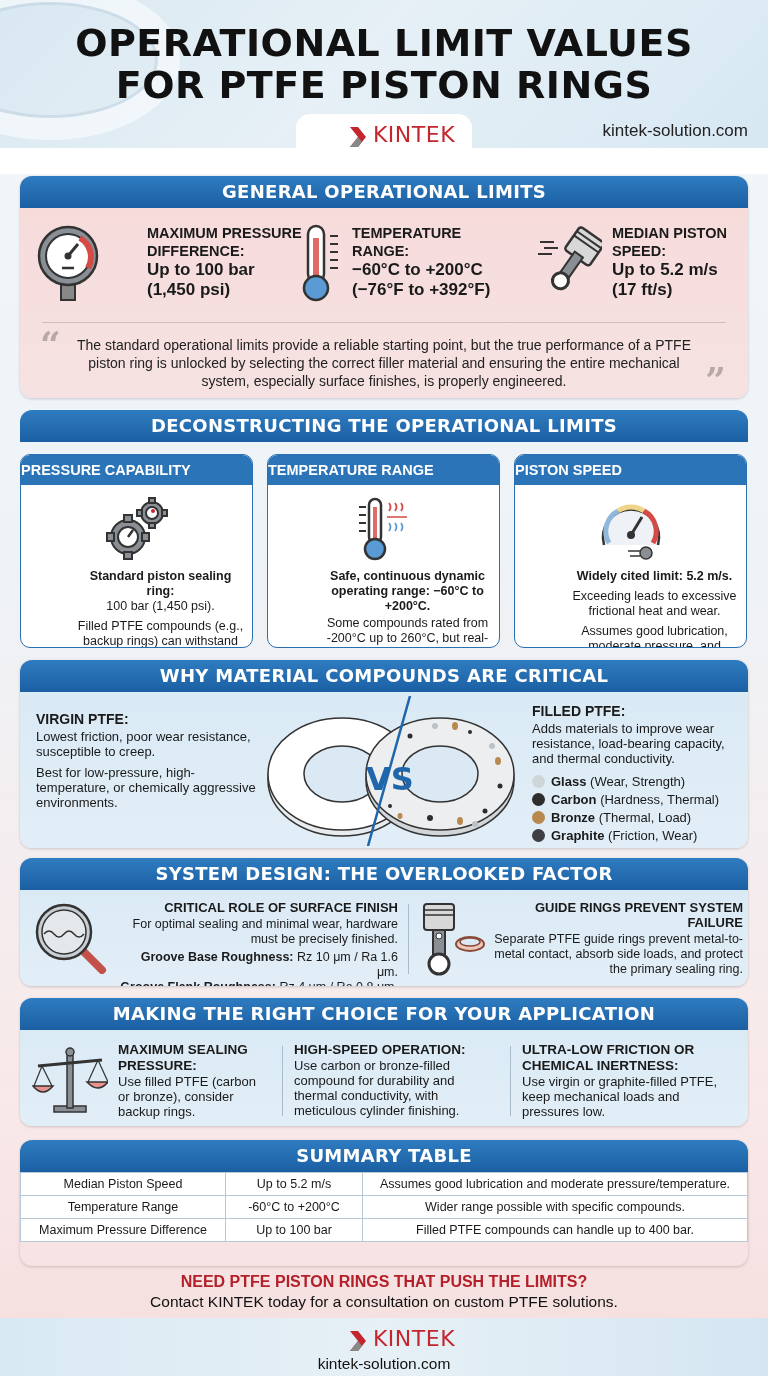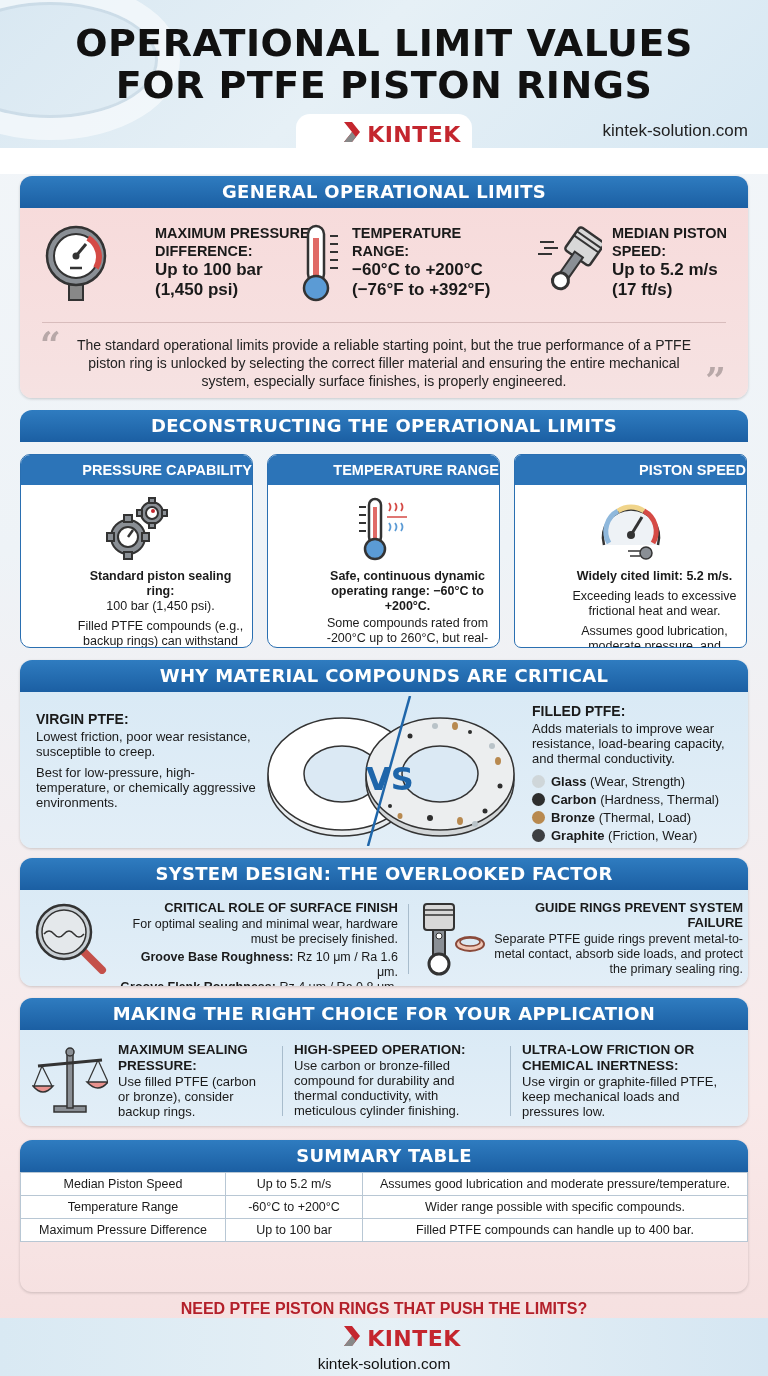--- a/index.html
+++ b/index.html
@@ -30,22 +30,22 @@
   .header .logo-tab {
     position: absolute; left: 296px; top: 114px; width: 176px; height: 40px;
     background: #fff; border-radius: 14px 14px 0 0;
   }
   .header .url {
     position: absolute; right: 20px; top: 121px; font-size: 17px; color: #222;
   }
   .white-band { position: absolute; left: 0; top: 148px; width: 768px; height: 26px; background: #fff; }
 
   .logo {
-    display: flex; align-items: flex-start; justify-content: center; gap: 0;
-    font-family: "DejaVu Sans", sans-serif; font-weight: bold; color: #c4262e;
+    display: flex; align-items: flex-end; justify-content: center; gap: 0;
+    font-family: "DejaVu Sans", sans-serif; font-weight: normal; color: #c4262e;
     font-size: 22px; letter-spacing: 0.5px; margin-left: 37px;
   }
   .logo .mark { width: 22px; height: 20px; position: relative; margin-right: 1px; }
 
   
   .section {
     position: absolute; left: 20px; width: 728px; border-radius: 12px;
     overflow: hidden; box-shadow: 0 1px 3px rgba(0,0,0,0.18);
   }
   .section .band {
@@ -67,21 +67,21 @@
     font-size: 14px; line-height: 18px; color: #222;
   }
   .qmark { position: absolute; font-family: "DejaVu Serif", serif; font-weight: bold; font-size: 36px; color: #b8a8a8; line-height: 36px; }
 
   
   .card {
     position: absolute; top: 44px; width: 233px; height: 194px;
     background: #fff; border: 1.5px solid #2a6fb1; border-radius: 10px; overflow: hidden;
   }
   .card .chead {
-    height: 30px; background: #2c74b8; color: #fff; text-align: right;
+    height: 30px; background: #2c74b8; color: #fff; text-align: left;
     font-weight: bold; font-size: 14.5px; line-height: 30px;
   }
   .card .icon { height: 78px; display: flex; align-items: center; justify-content: center; margin-top: 6px; }
   .card .ctext { text-align: center; font-size: 12.5px; line-height: 15px; padding: 0 6px; color: #1a1a1a; margin-left: 48px; }
   .card .ctext b { display: block; }
   .card .ctext p { margin-top: 5px; }
 
   
   .mat-left { position: absolute; left: 16px; top: 52px; width: 220px; font-size: 13px; line-height: 15px; }
   .mat-left h4, .mat-right h4 { font-size: 14px; font-weight: bold; margin-bottom: 2px; }
@@ -99,21 +99,21 @@
   
   .rc-col { position: absolute; top: 44px; font-size: 13px; line-height: 15px; }
   .rc-col h4 { font-size: 13.5px; font-weight: bold; line-height: 16px; }
 
   
   table { width: 100%; border-collapse: collapse; background: #fff; font-size: 12.5px; }
   th, td { border: 1px solid #b8c7d4; text-align: center; height: 23px; padding: 0 4px; }
   th { background: #e4eef7; font-weight: bold; height: 24px; }
 
   .cta { position: absolute; left: 0; right: 0; top: 1272px; text-align: center; }
-  .cta .h { color: #b3202a; font-weight: bold; font-size: 16px; line-height: 20px; margin-top: 27px; }
+  .cta .h { color: #b3202a; font-weight: bold; font-size: 16px; line-height: 20px; }
   .cta .s { font-size: 15.5px; line-height: 20px; color: #111; }
 
   .footer {
     position: absolute; left: 0; top: 1318px; width: 768px; height: 58px;
     background: linear-gradient(90deg, #d9e9f3 0%, #e6f0f6 50%, #d5e6f2 100%);
     text-align: center;
   }
   .footer .url2 { font-size: 15.5px; color: #111; margin-top: 4px; }
 </style>
 </head>
@@ -134,21 +134,21 @@
       <span style="font-size:22px">KINTEK</span>
     </div>
   </div>
   <div class="url">kintek-solution.com</div>
 </div>
 <div class="white-band"></div>
 
 <div class="section pink" style="top:176px; height:222px;">
   <div class="band">GENERAL OPERATIONAL LIMITS</div>
 
-  <div class="gl-item" style="left:24px;gap:47px;">
+  <div class="gl-item" style="left:16px;gap:47px;">
     <svg width="64" height="78" viewBox="0 0 64 78">
       <rect x="25" y="60" width="14" height="16" fill="#888" stroke="#333" stroke-width="2"></rect>
       <circle cx="32" cy="32" r="29" fill="#8a8f95" stroke="#333" stroke-width="2.5"></circle>
       <circle cx="32" cy="32" r="22" fill="#fff" stroke="#333" stroke-width="2"></circle>
       <path d="M44 14 A22 22 0 0 1 52 44" fill="none" stroke="#d54a45" stroke-width="6"></path>
       <line x1="32" y1="32" x2="42" y2="20" stroke="#333" stroke-width="3"></line>
       <circle cx="32" cy="32" r="3.5" fill="#333"></circle>
       <line x1="26" y1="44" x2="38" y2="44" stroke="#333" stroke-width="2.5"></line>
     </svg>
     <div class="txt">
@@ -252,21 +252,21 @@
         <line x1="38" y1="22" x2="58" y2="22" stroke="#d54a45" stroke-width="1.5"></line>
         <path d="M40 36 q3 -4 0 -8 M46 36 q3 -4 0 -8 M52 36 q3 -4 0 -8" stroke="#5b9bd5" stroke-width="1.8" fill="none"></path>
       </svg>
     </div>
     <div class="ctext">
       <b>Safe, continuous dynamic operating range: −60°C to +200°C.</b>
       <p style="margin-top:2px">Some compounds rated from -200°C up to 260°C, but real-world friction and stress require conservative limits.</p>
     </div>
   </div>
 
-  <div class="card" style="left:494px;border-radius:7px;">
+  <div class="card" style="left:494px;">
     <div class="chead">PISTON SPEED</div>
     <div class="icon">
       <svg width="70" height="70" viewBox="0 0 70 70">
         <path d="M8 50 A28 28 0 1 1 62 50" fill="#eef2f6" stroke="#333" stroke-width="2.5"></path>
         <path d="M13 48 A23 23 0 0 1 22 16" fill="none" stroke="#8fb8dc" stroke-width="5"></path>
         <path d="M22 16 A23 23 0 0 1 48 16" fill="none" stroke="#f0d48a" stroke-width="5"></path>
         <path d="M48 16 A23 23 0 0 1 57 48" fill="none" stroke="#d54a45" stroke-width="5"></path>
         <line x1="35" y1="40" x2="46" y2="22" stroke="#333" stroke-width="3"></line>
         <circle cx="35" cy="40" r="4" fill="#333"></circle>
         <line x1="32" y1="56" x2="44" y2="56" stroke="#333" stroke-width="1.5"></line>
@@ -396,21 +396,21 @@
     <h4>HIGH-SPEED OPERATION:</h4>
     <div>Use carbon or bronze-filled compound for durability and thermal conductivity, with meticulous cylinder finishing.</div>
   </div>
   <div class="vdiv" style="left:490px; top:48px; height:70px;"></div>
   <div class="rc-col" style="left:502px; width:215px;">
     <h4>ULTRA-LOW FRICTION OR CHEMICAL INERTNESS:</h4>
     <div>Use virgin or graphite-filled PTFE, keep mechanical loads and pressures low.</div>
   </div>
 </div>
 
-<div class="section" style="top:1140px; height:152px;">
+<div class="section" style="top:1140px; height:126px;">
   <div class="band">SUMMARY TABLE</div>
   <table>
     <colgroup>
         <col style="width:205px">
         <col style="width:137px">
         <col>
       </colgroup>
     <tbody>
     <tr>
       <td>Median Piston Speed</td>

